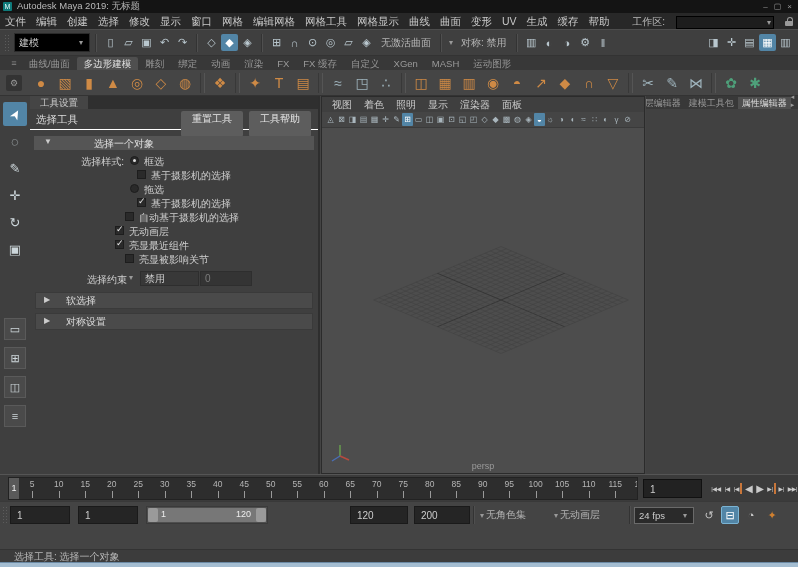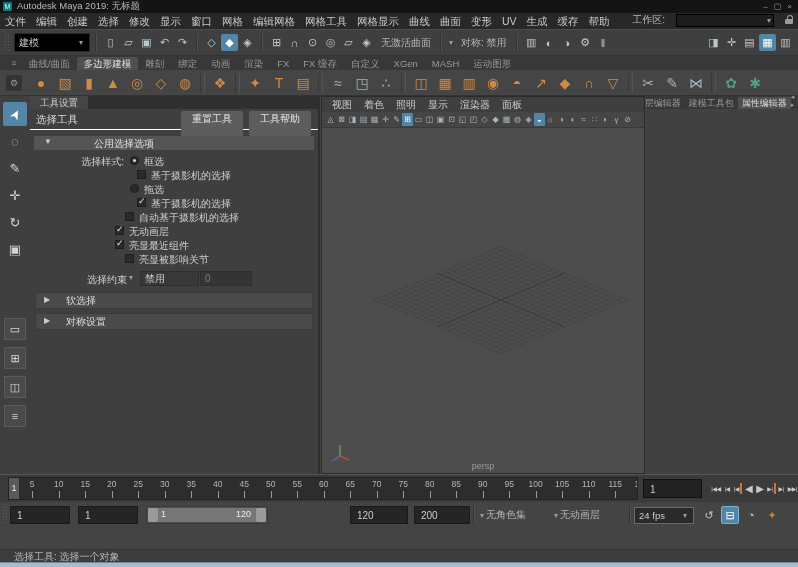--- a/index.html
+++ b/index.html
@@ -8,21 +8,21 @@
   
   #titlebar{position:absolute;left:0;top:0;width:798px;height:13px;background:#141414;
             display:flex;align-items:center;padding-left:3px;box-sizing:border-box;}
   .logo{width:9px;height:9px;background:#0e7a7a;color:#eafafa;font-size:7px;line-height:9px;
         text-align:center;border-radius:1px;flex:0 0 auto;}
   .tb-title{font-size:9.5px;color:#b9b9b9;margin-left:5px;white-space:nowrap;}
   .tb-btns{margin-left:auto;display:flex;gap:6px;padding-right:6px;}
   .tb-btn{font-size:8px;color:#9a9a9a;cursor:default;line-height:13px;}
   
   #menubar{position:absolute;left:0;top:13px;width:798px;height:16px;background:#282828;
-           display:flex;align-items:flex-start;font-size:10.5px;color:#c8c8c8;box-sizing:border-box;}
+           display:flex;align-items:flex-end;font-size:10.5px;color:#c8c8c8;box-sizing:border-box;}
   .menu-item{padding:0 5px;line-height:16px;white-space:nowrap;}
   .workspace{margin-left:auto;display:flex;align-items:center;gap:11px;padding-right:4px;font-size:10px;color:#bbb;}
   .ws-box{width:96px;height:11px;background:#1d1d1d;border:1px solid #000;display:flex;align-items:center;justify-content:flex-end;}
   .caret{font-style:normal;font-size:8px;color:#999;padding:0 2px;}
   .lock{position:relative;width:9px;height:10px;display:inline-block;}
   .lock:before{content:"";position:absolute;left:2px;top:0;width:4px;height:4px;border:1px solid #9a9a9a;border-bottom:none;border-radius:3px 3px 0 0;}
   .lock:after{content:"";position:absolute;left:0;top:4px;width:8px;height:5px;background:#9a9a9a;border-radius:1px;}
   
   #statusline{position:absolute;left:0;top:29px;width:798px;height:27px;background:#3f3f3f;
               border-top:1px solid #4d4d4d;border-bottom:1px solid #333;display:flex;align-items:center;
@@ -332,21 +332,21 @@
       <span class="ts-tab">工具设置</span>
     </div>
     <div class="ts-toolrow">
       <span class="ts-toolname">选择工具</span>
       <span class="ts-btn" style="right:75px;">重置工具</span>
       <span class="ts-btn" style="right:7px;">工具帮助</span>
     </div>
     <div class="ts-body">
       <div class="ts-section">
         <span class="arr">▼</span>
-        <span class="lbl">公用选择选项</span>
+        <span class="lbl">选择一个对象</span>
       </div>
       <div id="ts-options">
           <div class="ts-row">
             <span class="sel-style-label">选择样式:</span>
             <span class="rb checked" style="left: 100px;"></span>
             <span class="opt-label" style="left: 114px;">框选</span>
           </div>
           <div class="ts-row">
             <span class="cb" style="left: 107px;"></span>
             <span class="opt-label" style="left: 121px;">基于摄影机的选择</span>

